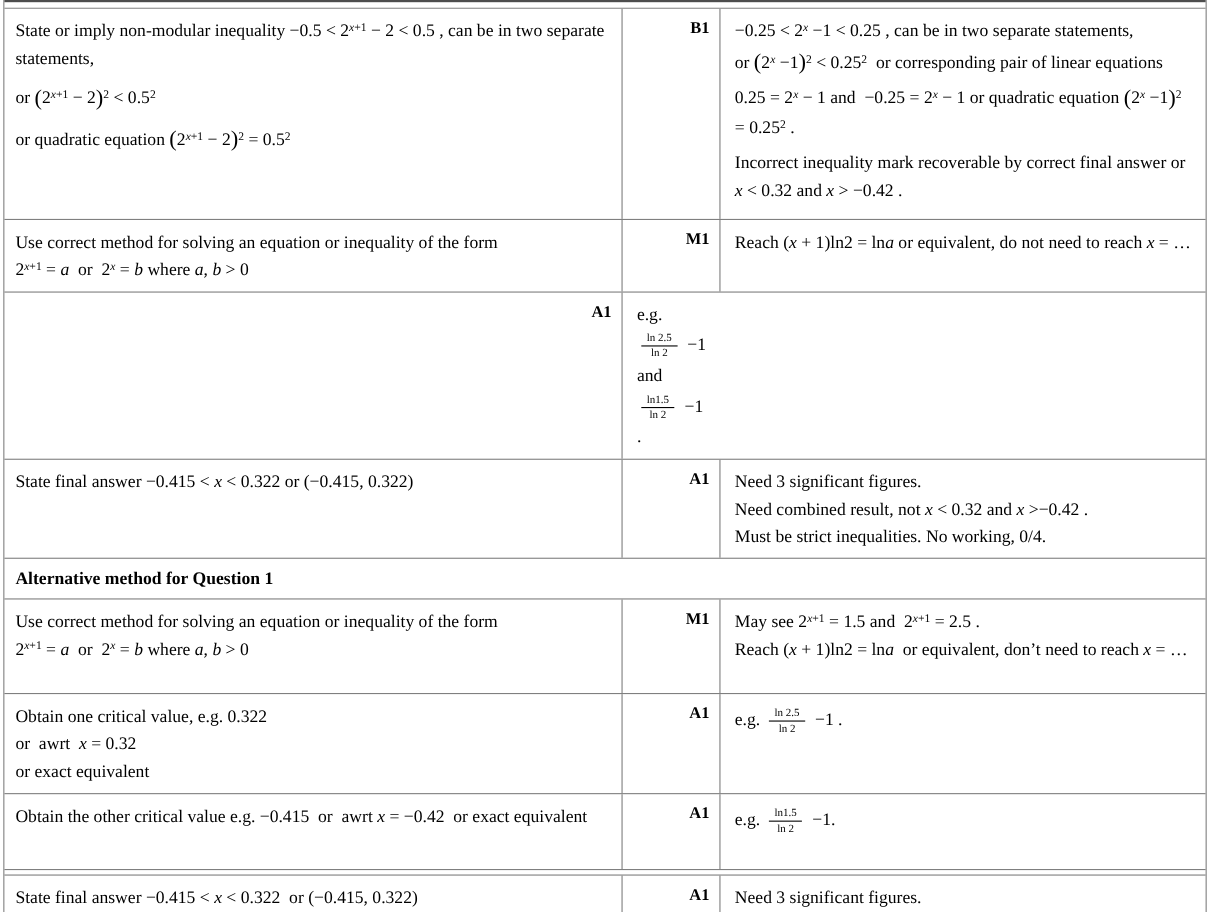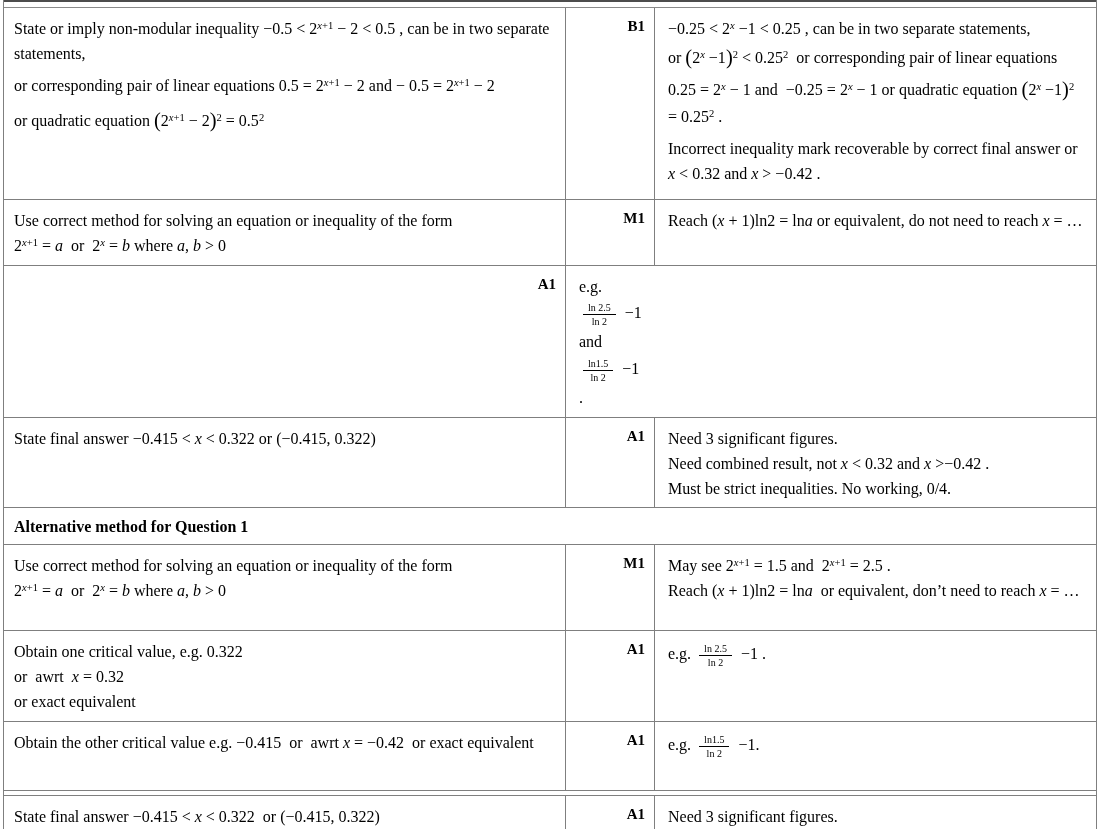--- a/index.html
+++ b/index.html
@@ -92,21 +92,21 @@
 <body>
 
 <div class="page">
   <div class="tbl">
 
     <div class="top-rule"></div>
 
     <div class="row" style="min-height:192px">
       <div class="c1">
           <p>State or imply non-modular inequality −0.5 &lt; 2<sup><i>x</i>+1</sup> − 2 &lt; 0.5 , can be in two separate statements,</p>
-          <p>or corresponding pair of linear equations 0.5 = 2<sup><i>x</i>+1</sup> − 2 and − 0.5 = 2<sup><i>x</i>+1</sup> − 2</p>
+          <p>or <span class="bp">(</span>2<sup><i>x</i>+1</sup> − 2<span class="bp">)</span><sup>2</sup> &lt; 0.5<sup>2</sup></p>
           <p>or quadratic equation <span class="bp">(</span>2<sup><i>x</i>+1</sup> − 2<span class="bp">)</span><sup>2</sup> = 0.5<sup>2</sup></p>
         </div>
       <div class="c2">B1</div>
       <div class="c3">
           <p>−0.25 &lt; 2<sup><i>x</i></sup> −1 &lt; 0.25 , can be in two separate statements,<br>or <span class="bp">(</span>2<sup><i>x</i></sup> −1<span class="bp">)</span><sup>2</sup> &lt; 0.25<sup>2</sup>&nbsp; or corresponding pair of linear equations 0.25 = 2<sup><i>x</i></sup> − 1 and &nbsp;−0.25 = 2<sup><i>x</i></sup> − 1 or quadratic equation <span class="bp">(</span>2<sup><i>x</i></sup> −1<span class="bp">)</span><sup>2</sup> = 0.25<sup>2</sup> .</p>
           <p>Incorrect inequality mark recoverable by correct final answer or <i>x</i> &lt; 0.32 and <i>x</i> &gt; −0.42 .</p>
         </div>
     </div>
 
     <div class="row" style="min-height:61px">

